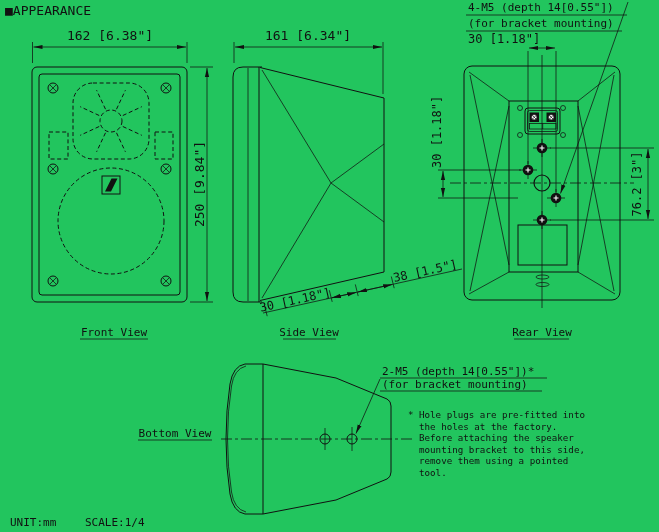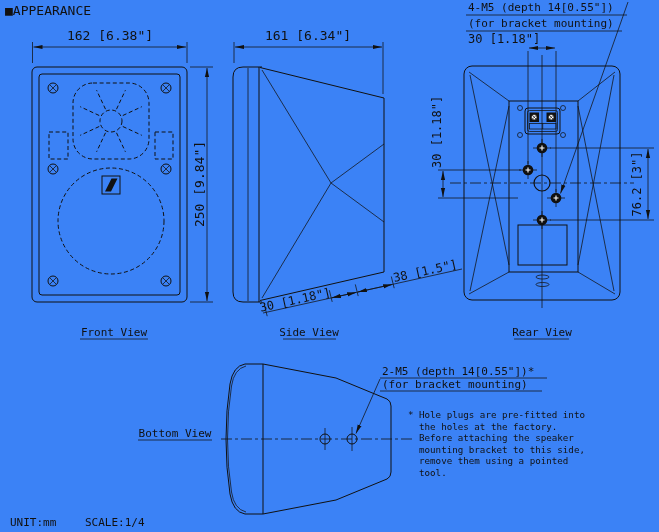--- a/index.html
+++ b/index.html
@@ -1,16 +1,16 @@
 <!DOCTYPE html>
 <html><head>
 <meta charset="utf-8">
 <style>
   html,body{margin:0;padding:0;background:#fff;}
-  #stage{width:659px;height:532px;position:relative;background:#3b82f6;}
+  #stage{width:659px;height:532px;position:relative;background:#22c55e;}
   svg text{font-family:"DejaVu Sans Mono","Liberation Mono",monospace;fill:#111;}
   .ln{stroke:#111;stroke-width:1;fill:none;}
   .ln2{stroke:#111;stroke-width:1.2;fill:none;}
   .thin{stroke:#111;stroke-width:0.75;fill:none;}
   .dash{stroke:#111;stroke-width:1;fill:none;stroke-dasharray:4 2.6;}
   .cline{stroke:#111;stroke-width:0.8;fill:none;stroke-dasharray:11 3 3 3;}
   .blk{fill:#111;stroke:none;}
   .t13{font-size:13px;}
   .t12{font-size:12px;}
   .t11{font-size:11px;}

